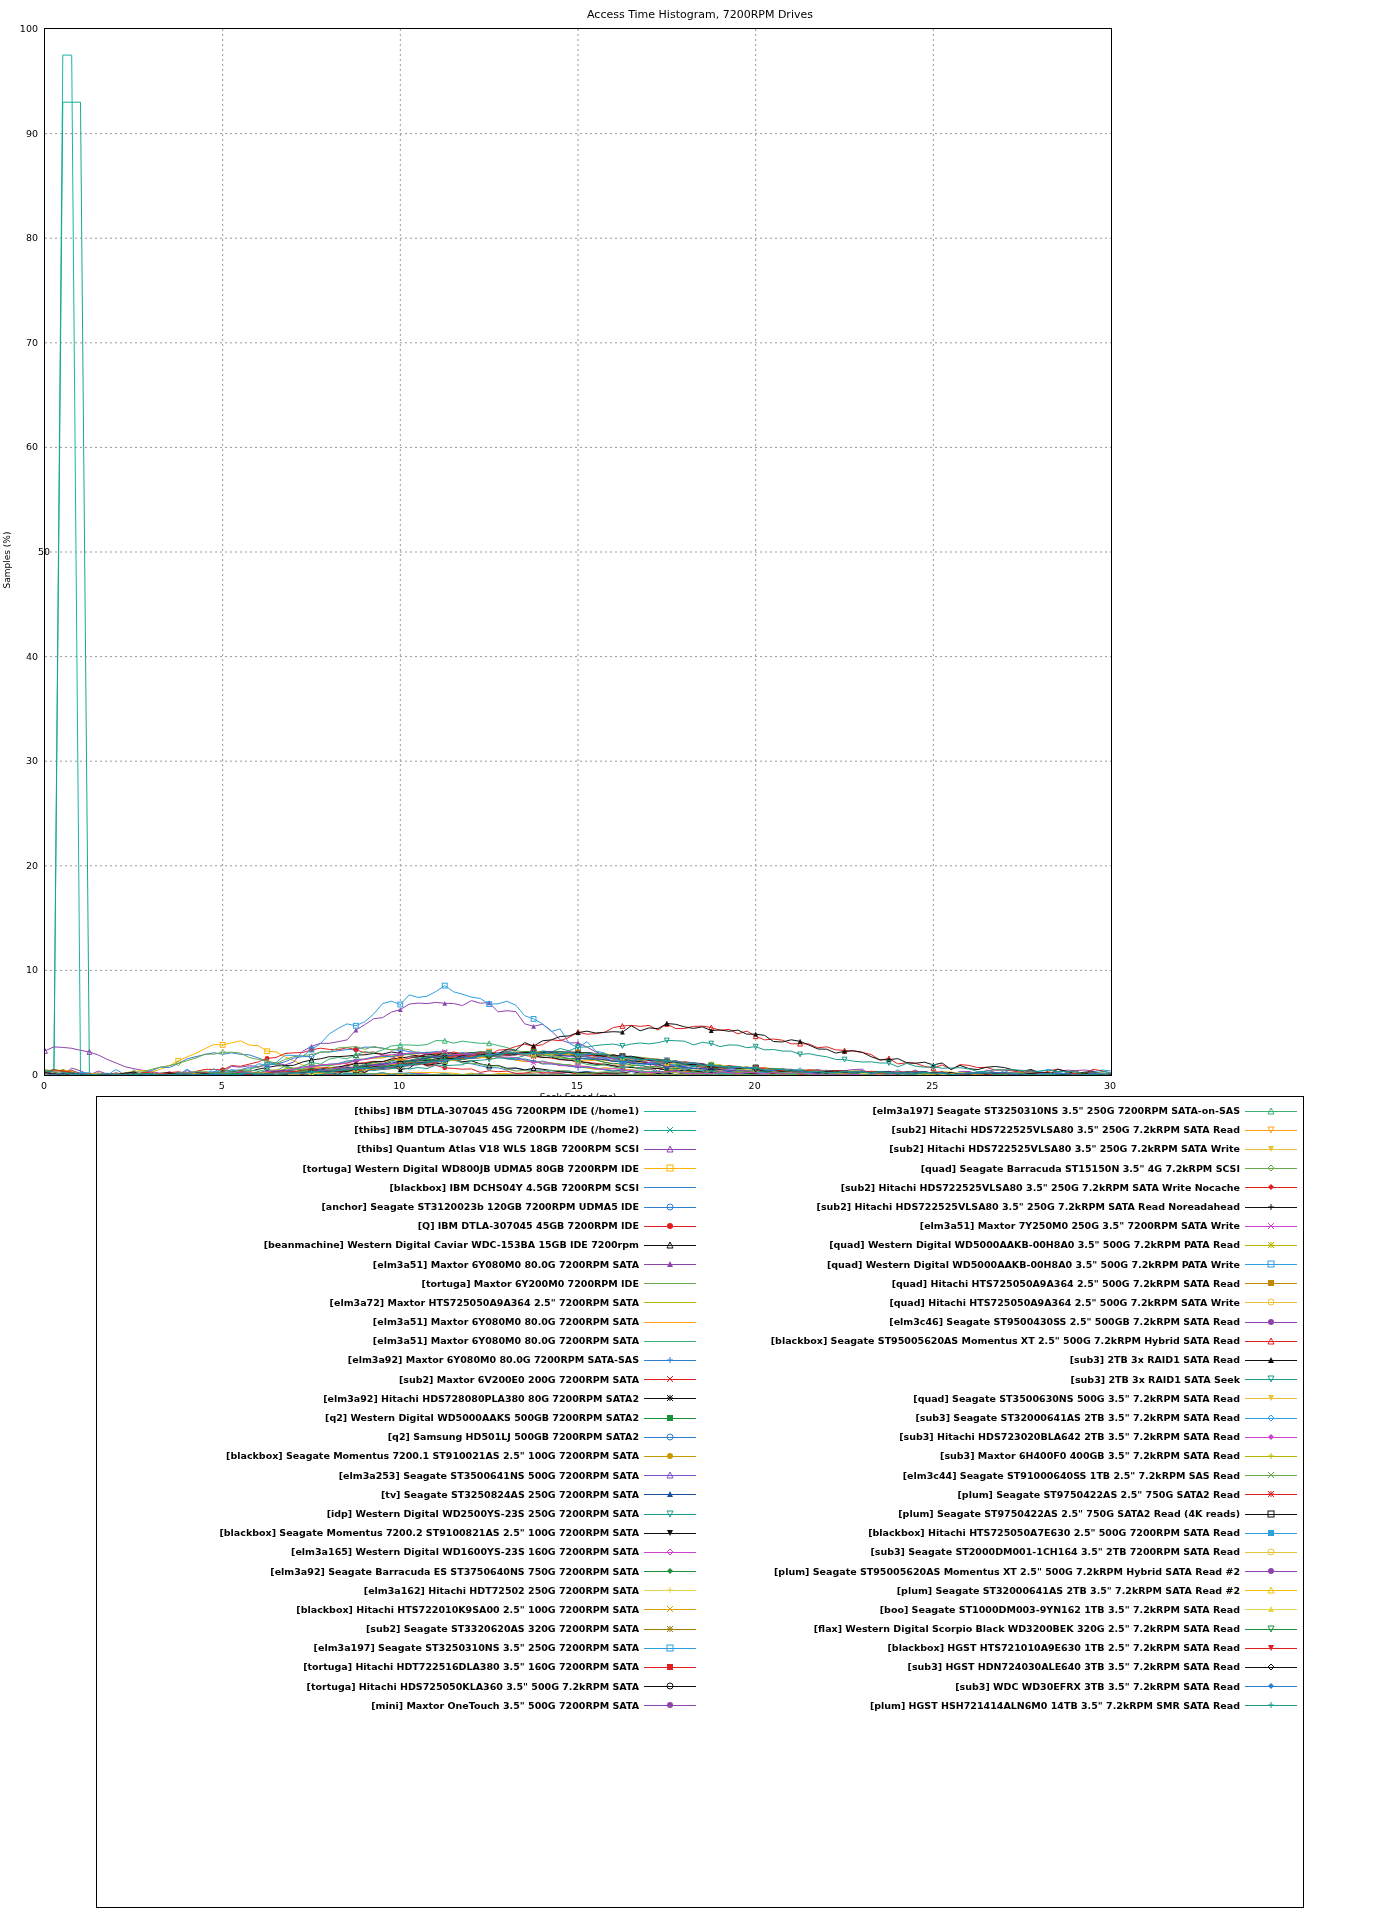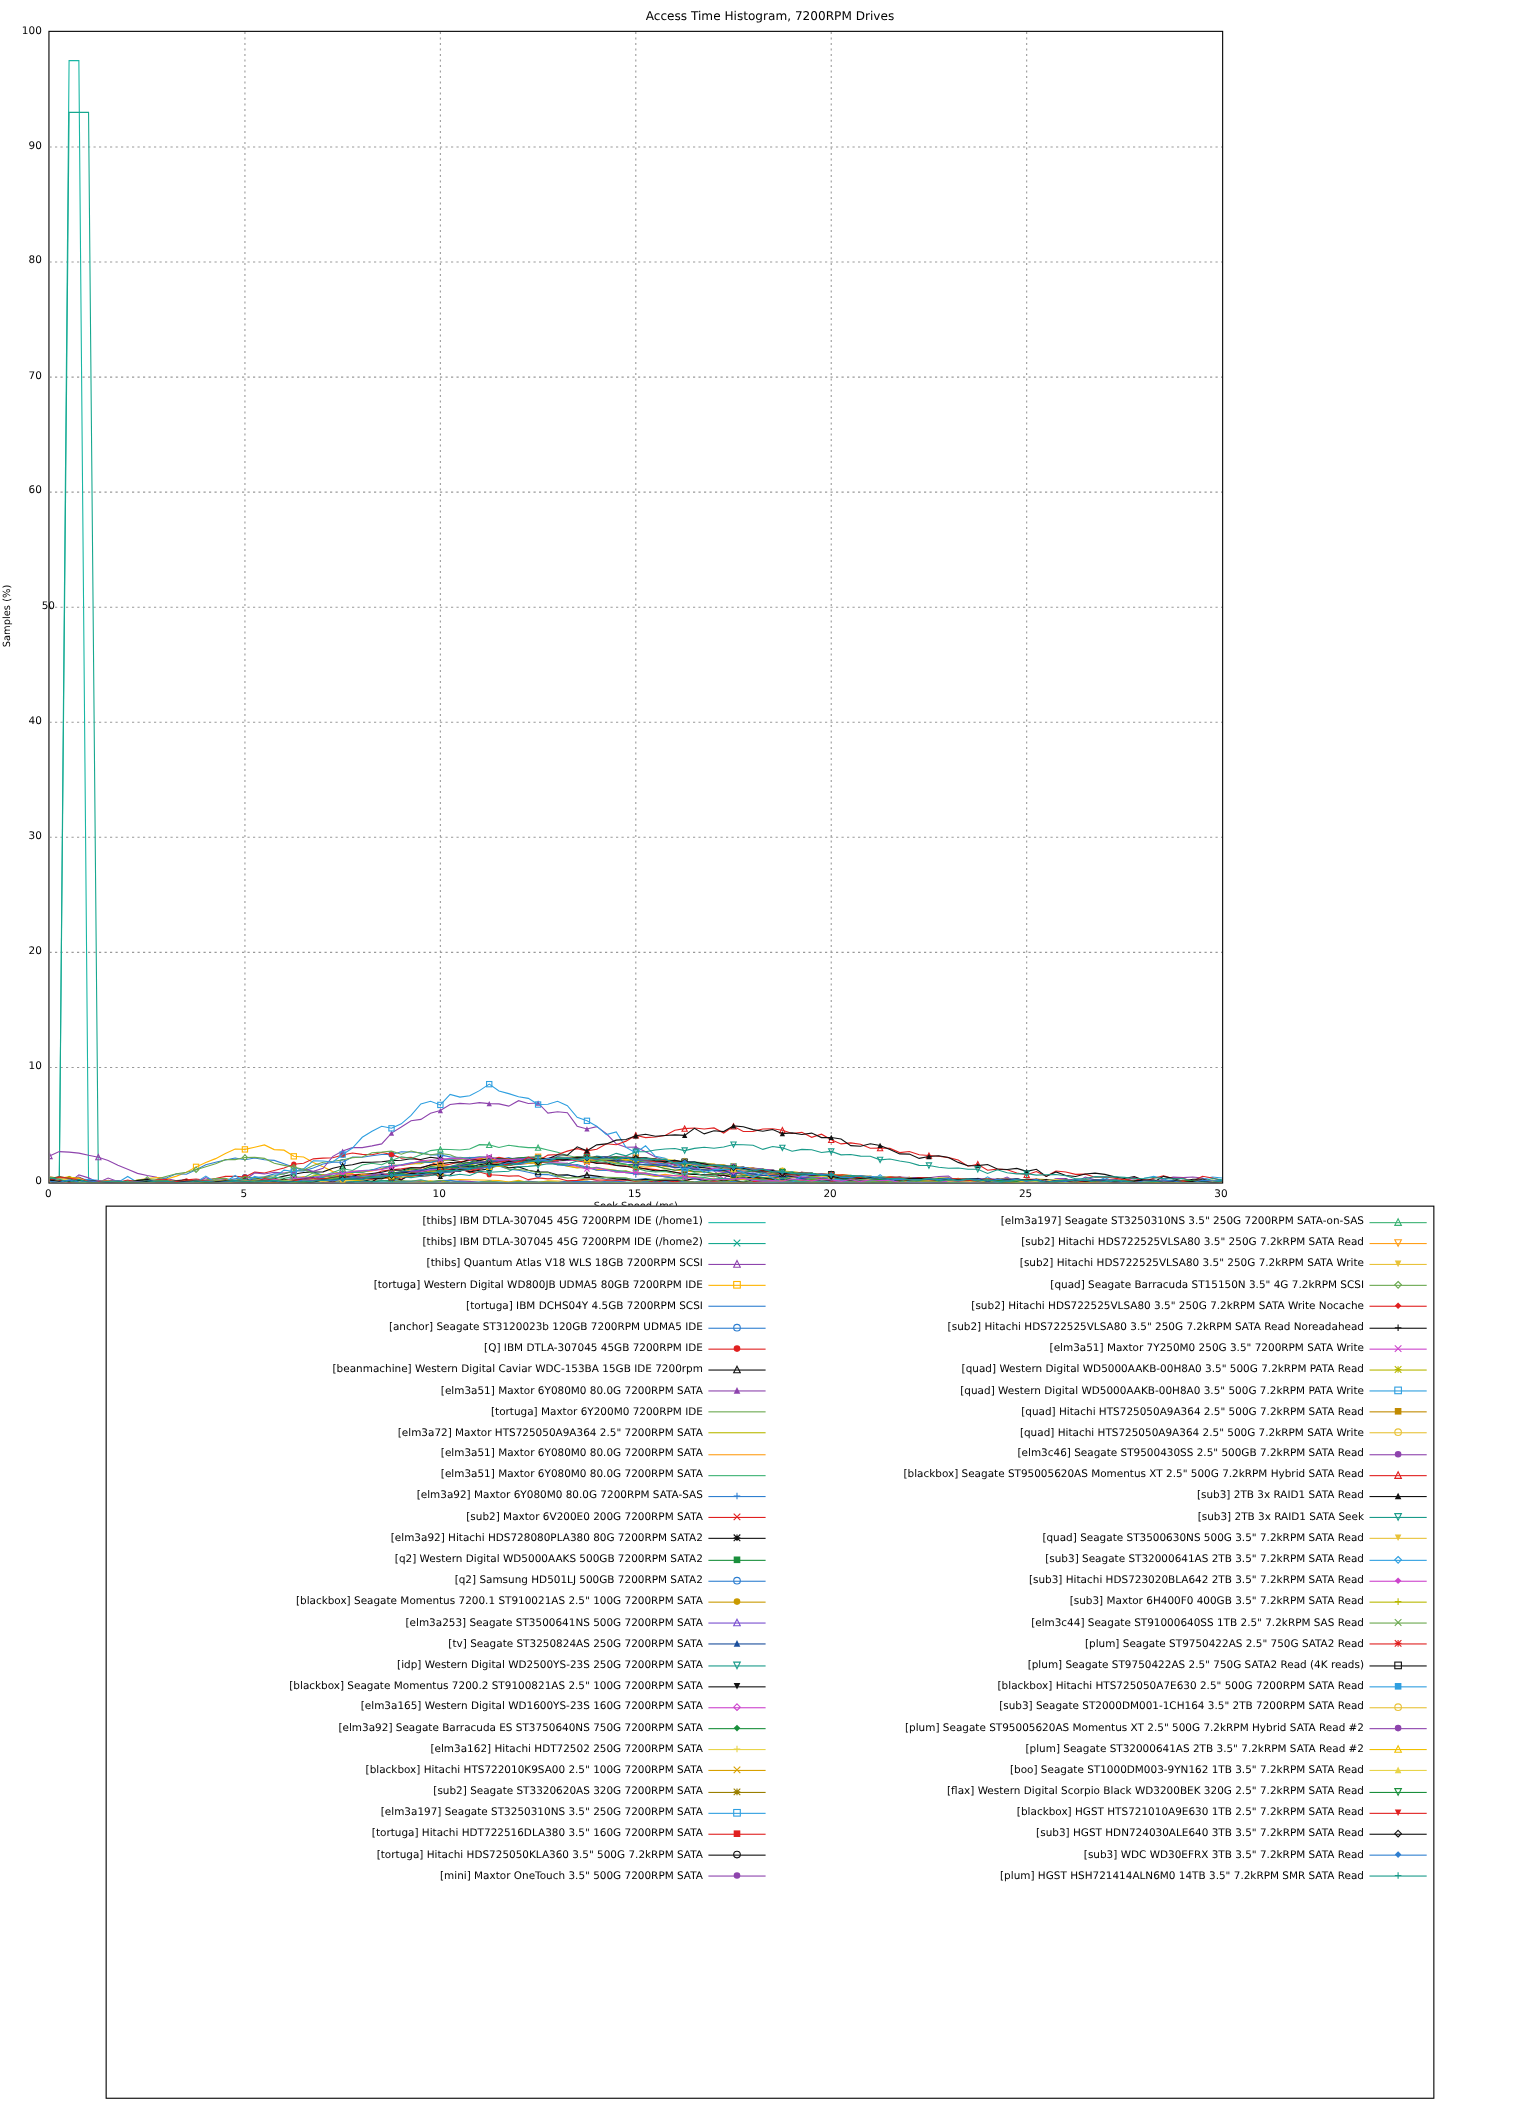--- a/index.html
+++ b/index.html
@@ -27,21 +27,21 @@
     position:absolute;top:1092px;left:44px;width:1068px;text-align:center;
     font-size:9px;color:#000;
   }
 
   
   .legend{
     position:absolute;left:96px;top:1096px;width:1208px;height:812px;
     border:1px solid #000;background:#fff;box-sizing:border-box;
     padding:4px 2px 2px 2px;
   }
-  .legend-cols{display:flex;width:100%;height:100%;}
+  .legend-cols{display:flex;width:100%;height:100%;font-weight:bold;}
   .legend-col{width:50%;display:flex;flex-direction:column;}
   .legend-row{
     display:flex;align-items:center;justify-content:flex-end;
     height:19.2px;line-height:19.2px;font-size:9.5px;white-space:nowrap;
   }
   .legend-row .lbl{padding-right:5px;overflow:hidden;text-overflow:ellipsis;}
   .legend-row .sample{
     width:52px;min-width:52px;height:12px;position:relative;margin-right:4px;
   }
   .legend-row .sample .ln{
@@ -808,21 +808,21 @@
           <div class="legend-row">
             <span class="lbl">[tortuga] Western Digital WD800JB UDMA5 80GB 7200RPM IDE</span>
             <span class="sample">
               <span class="ln" style="border-top-color: rgb(255, 180, 0);"></span>
               <svg width="12" height="12">
                 <rect x="3" y="3" width="6" height="6" fill="none" stroke="#ffb400" stroke-width="1"></rect>
               </svg>
             </span>
           </div>
           <div class="legend-row">
-            <span class="lbl">[tortuga] IBM DCHS04Y 4.5GB 7200RPM SCSI</span>
+            <span class="lbl">[blackbox] IBM DCHS04Y 4.5GB 7200RPM SCSI</span>
             <span class="sample">
               <span class="ln" style="border-top-color: rgb(47, 127, 208);"></span>
             </span>
           </div>
           <div class="legend-row">
             <span class="lbl">[anchor] Seagate ST3120023b 120GB 7200RPM UDMA5 IDE</span>
             <span class="sample">
               <span class="ln" style="border-top-color: rgb(47, 127, 208);"></span>
               <svg width="12" height="12">
                 <circle cx="6" cy="6" r="3" fill="none" stroke="#2f7fd0" stroke-width="1"></circle>

